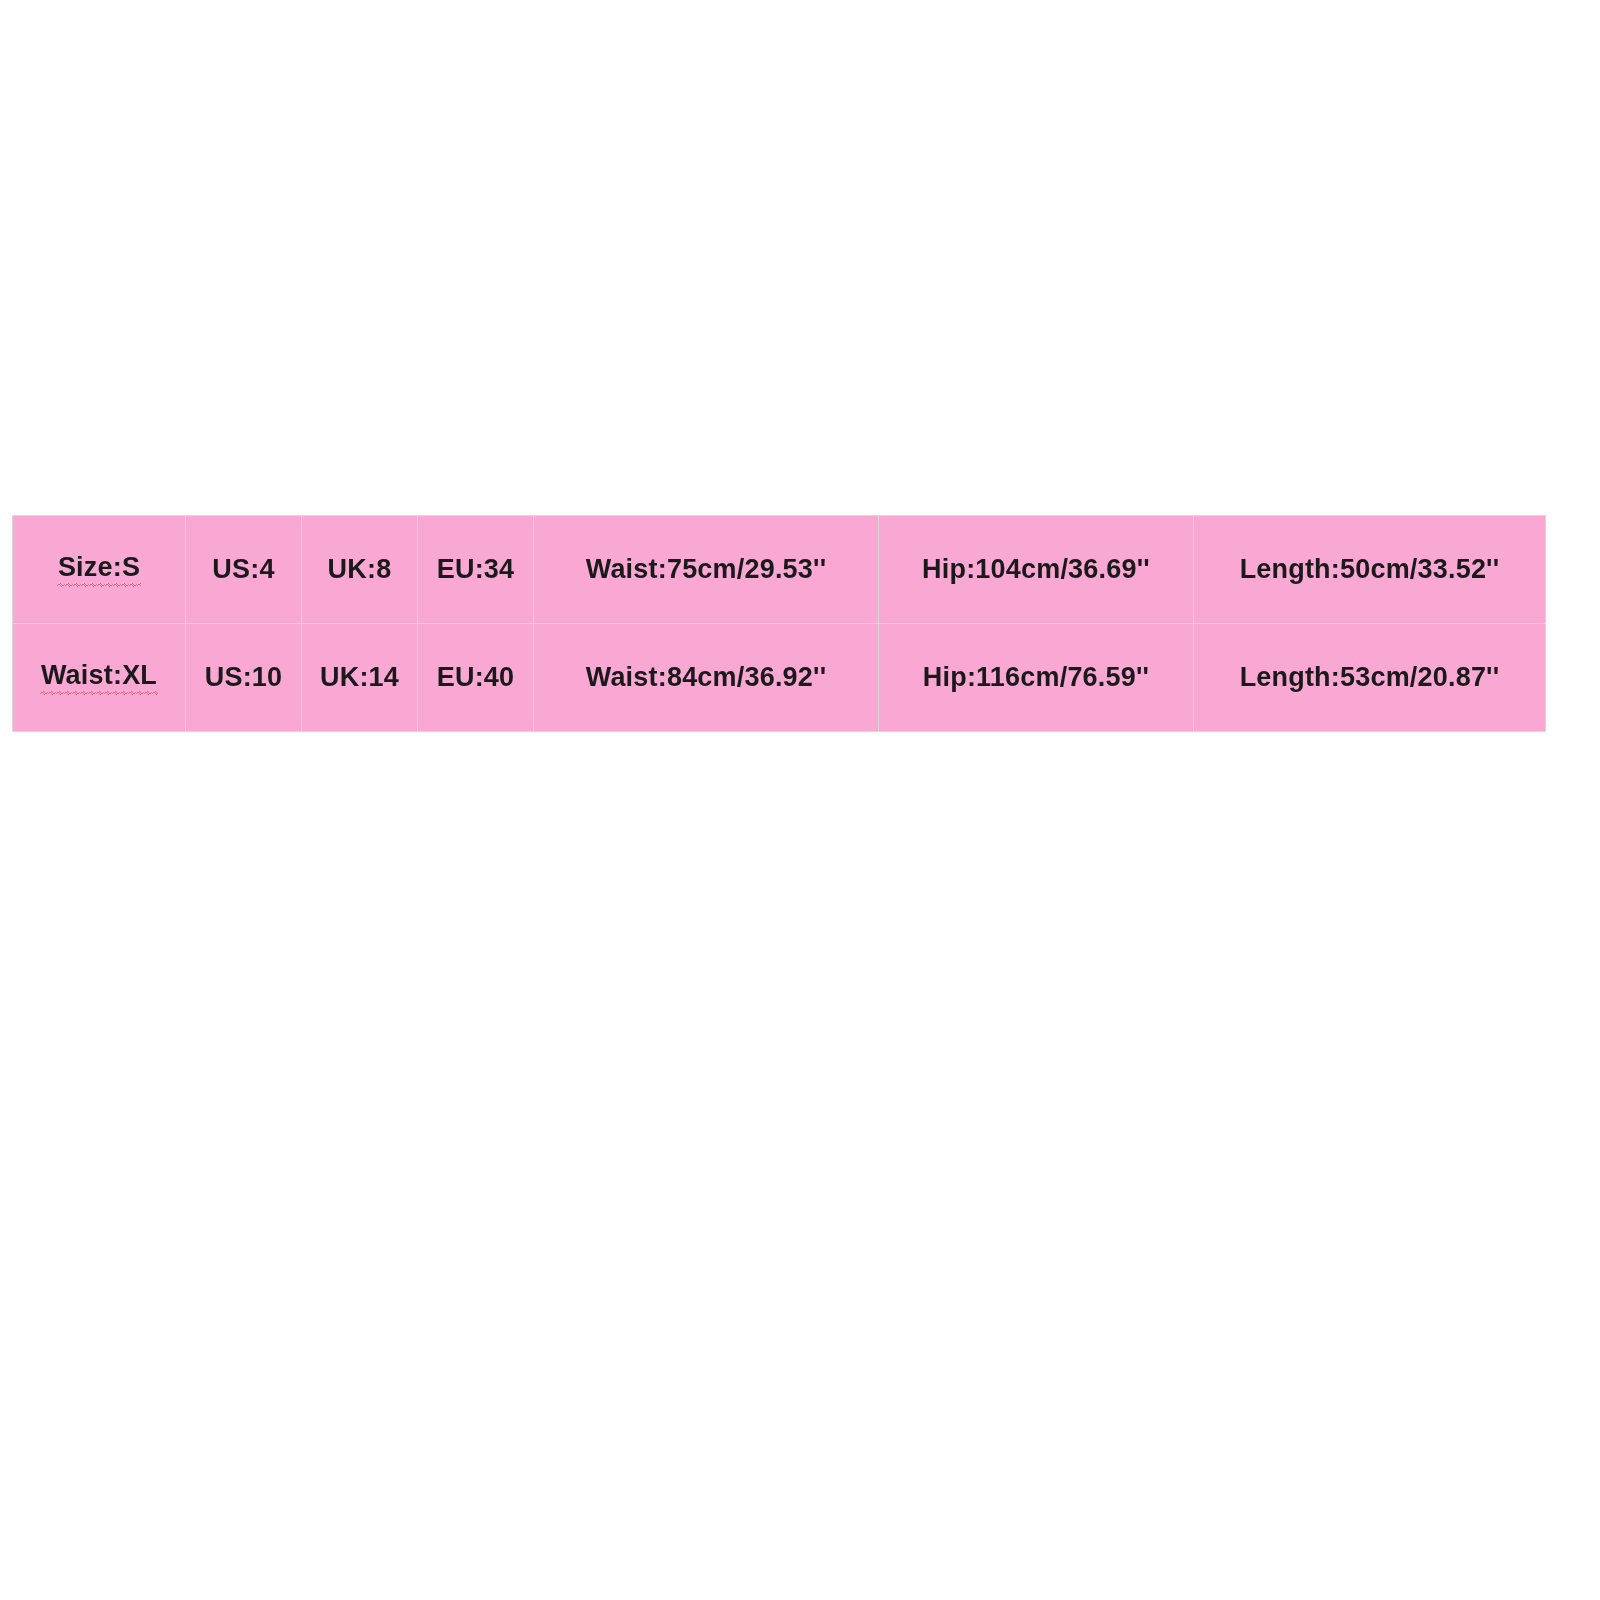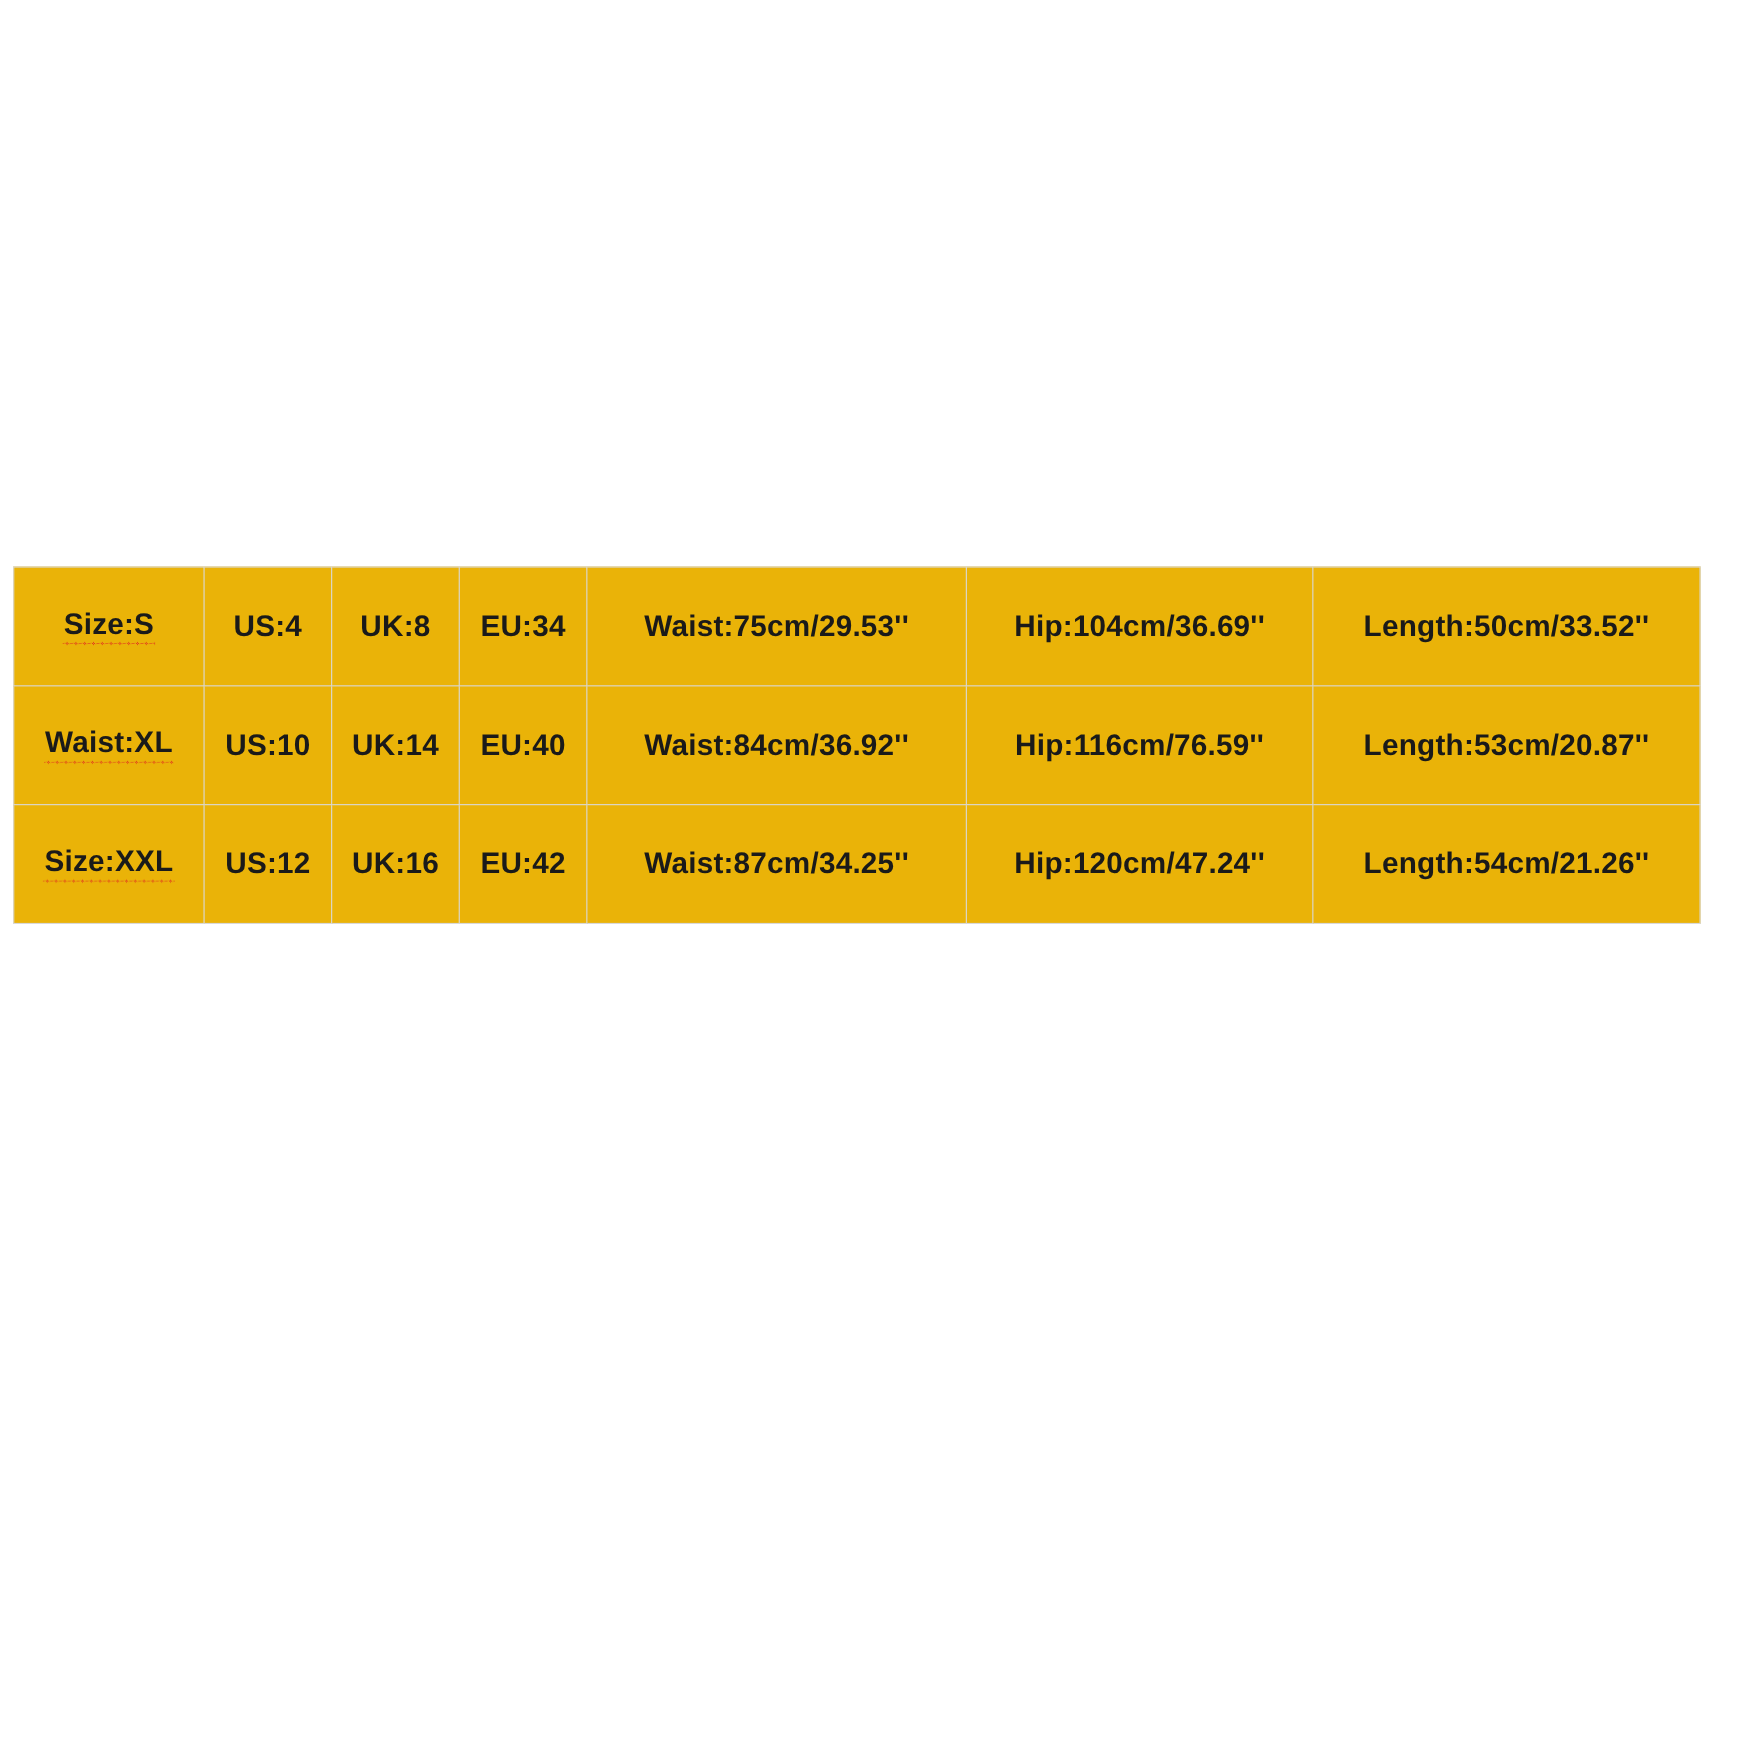--- a/index.html
+++ b/index.html
@@ -17,21 +17,21 @@
   #size-chart-wrap {
     position: absolute;
     left: 12px;
     top: 515px;
     width: 1528px;
   }
   table.size-chart {
     border-collapse: collapse;
     table-layout: fixed;
     width: 100%;
-    background: #eab308;
+    background: #f9a8d4;
   }
   table.size-chart td {
     border: 1px solid #d9d9d9;
     height: 108px;
     text-align: center;
     vertical-align: middle;
     font-weight: bold;
     font-size: 27px;
     color: #1a1a1a;
     letter-spacing: 0.2px;
@@ -98,24 +98,15 @@
       </tr>
       <tr>
         <td class="cell-size"><span class="spell">Waist:XL</span></td>
         <td class="num">US:10</td>
         <td class="num">UK:14</td>
         <td class="num">EU:40</td>
         <td class="num">Waist:84cm/36.92''</td>
         <td class="num">Hip:116cm/76.59''</td>
         <td class="num">Length:53cm/20.87''</td>
       </tr>
-      <tr>
-        <td class="cell-size"><span class="spell">Size:XXL</span></td>
-        <td class="num">US:12</td>
-        <td class="num">UK:16</td>
-        <td class="num">EU:42</td>
-        <td class="num">Waist:87cm/34.25''</td>
-        <td class="num">Hip:120cm/47.24''</td>
-        <td class="num">Length:54cm/21.26''</td>
-      </tr>
     </tbody>
   </table>
 </div>
 
 </body></html>

